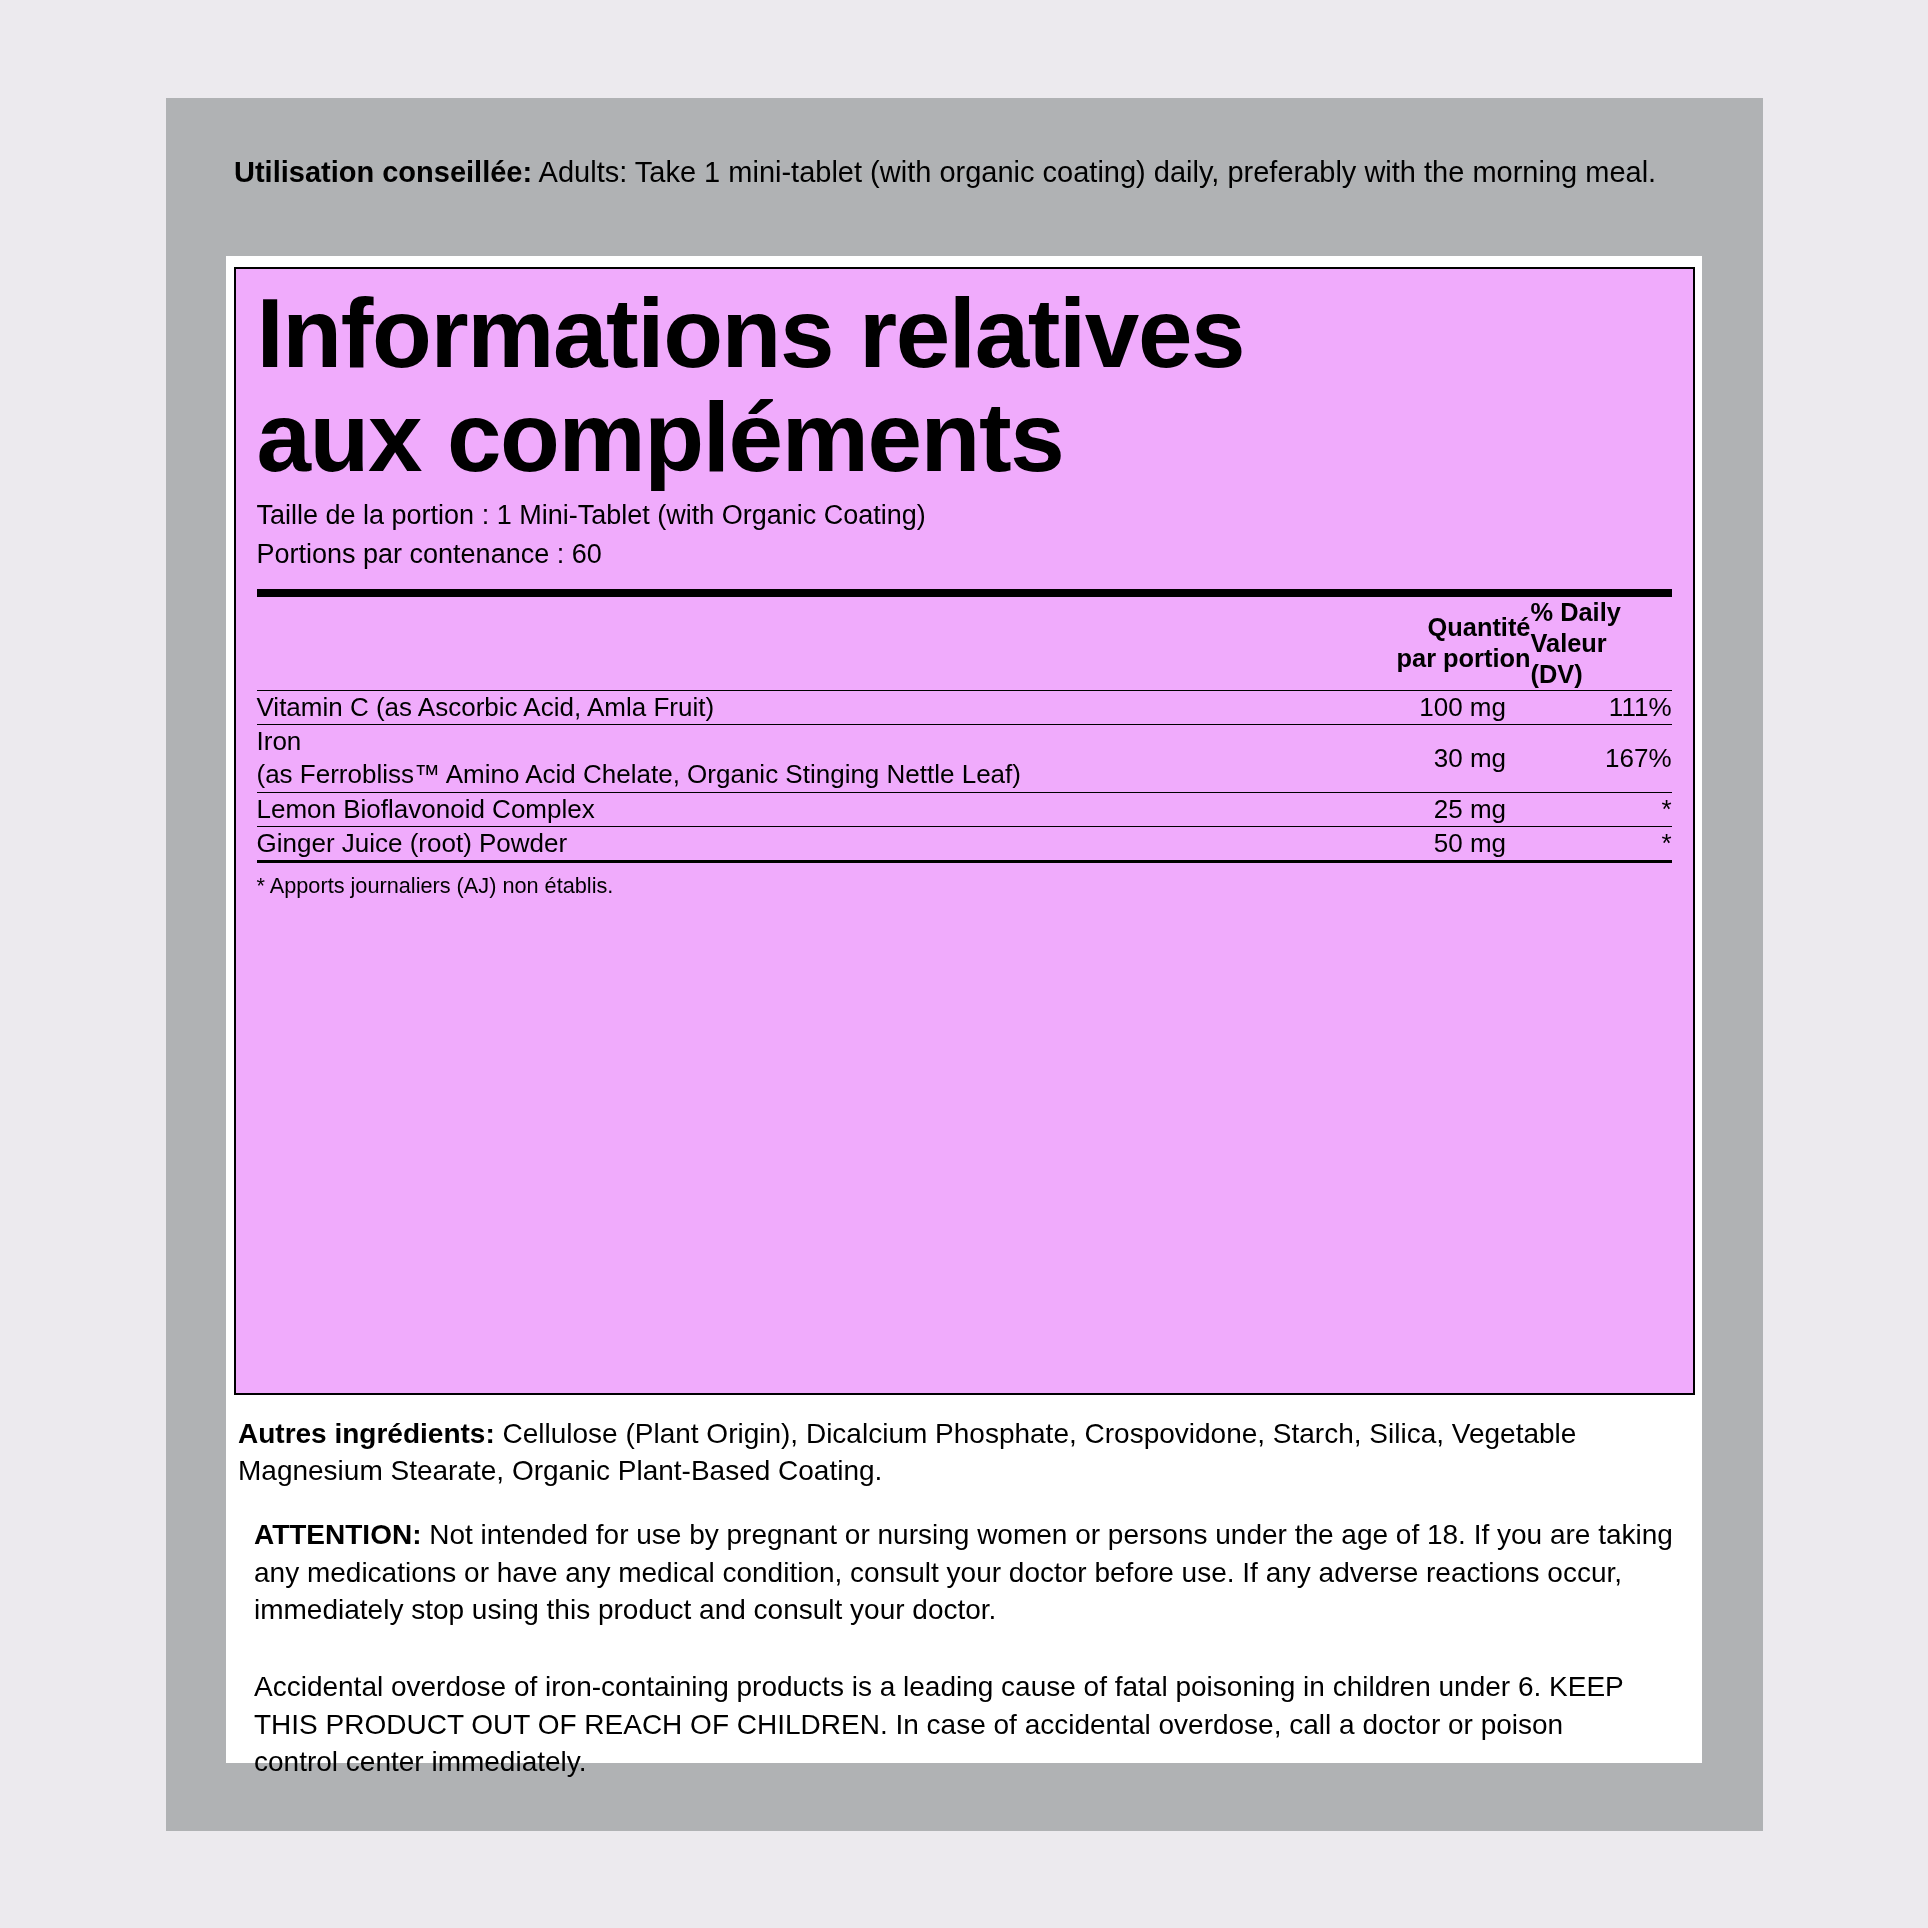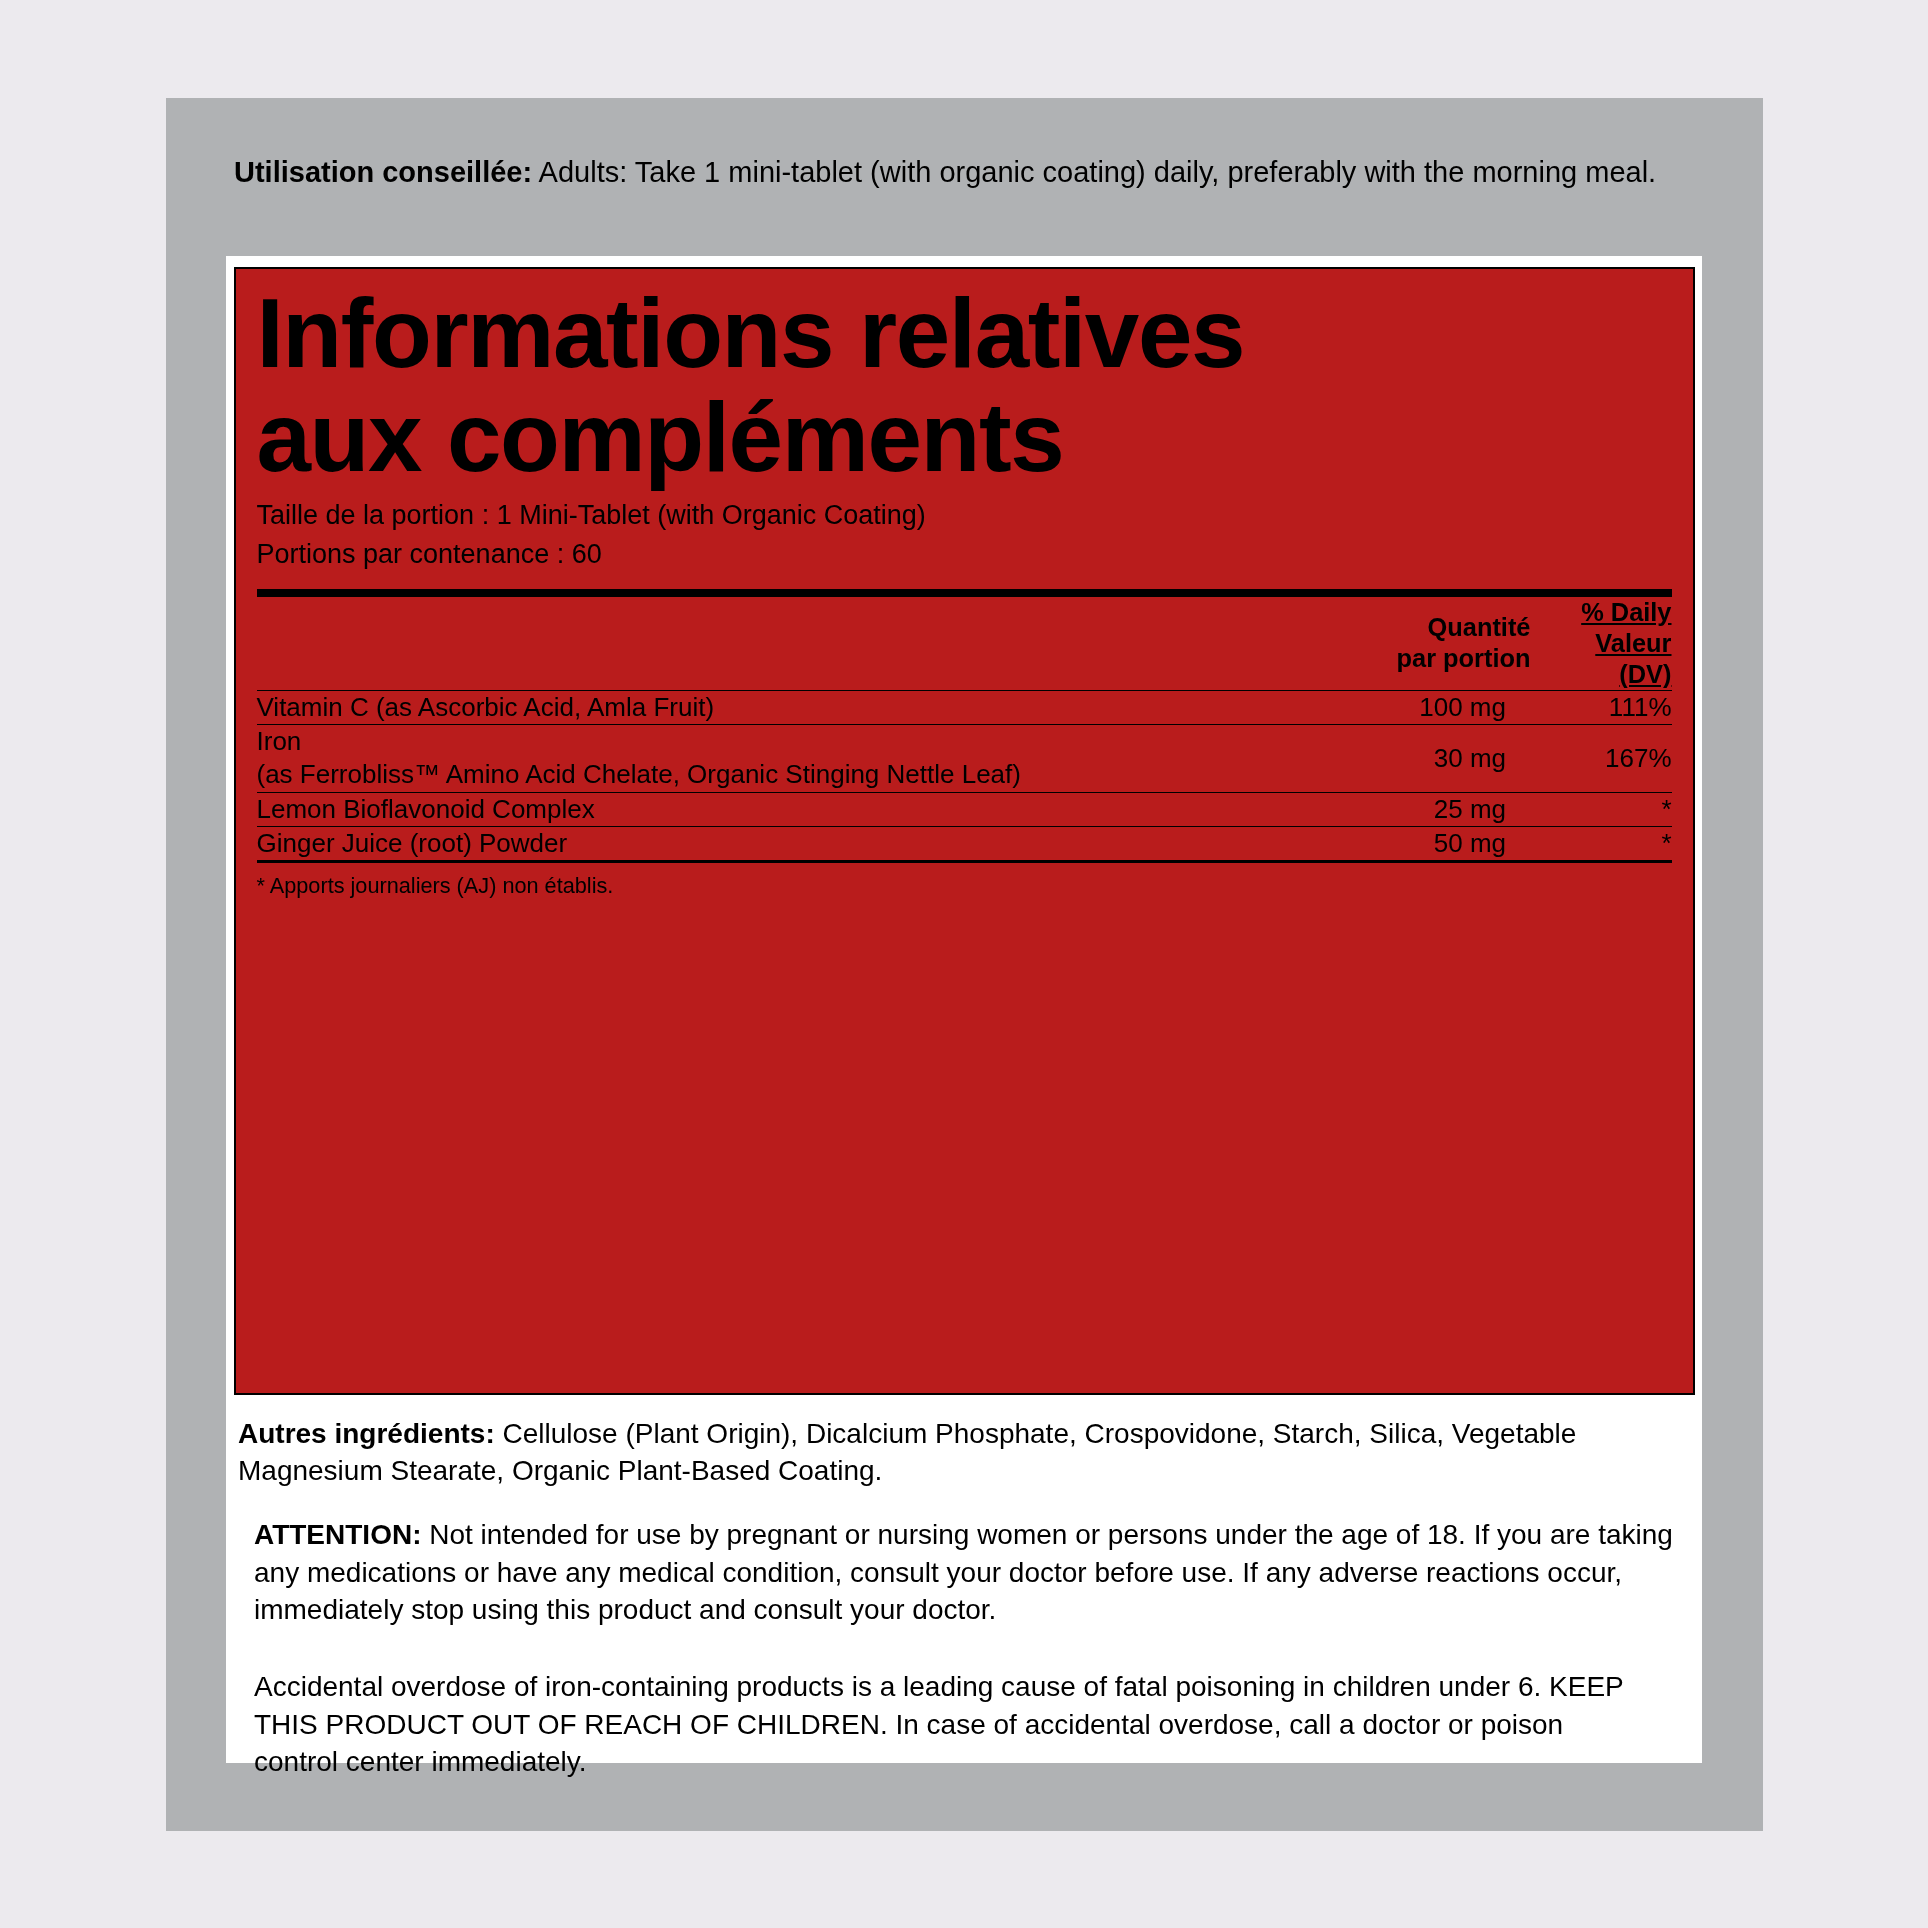--- a/index.html
+++ b/index.html
@@ -48,21 +48,21 @@
   }
 
   .facts-box {
     position: absolute;
     left: 7.5px;
     top: 11.3px;
     width: 1461px;
     height: 1128px;
     border: 2.8px solid #000;
     box-sizing: border-box;
-    background: #b91c1c;
+    background: #f0abfc;
   }
 
   .facts-inner {
     position: absolute;
     left: 21px;
     right: 21px;
     top: 13px;
   }
 
   .facts-title {
@@ -104,24 +104,23 @@
     padding: 9.4px 0 11.3px 0;
     font-weight: bold;
     font-size: 25.4px;
     line-height: 1.22;
   }
   .hdr-left {
     text-align: right;
     white-space: pre-line;
   }
   .hdr-right {
-    text-align: right;
+    text-align: left;
     white-space: pre-line;
     width: 141px;
-    text-decoration: underline;
   }
 
   .nutri-row td {
     padding: 10.4px 0 10.4px 0;
     border-top: 1.9px solid #000;
     line-height: 1.28;
   }
   .nutri-row .name {
     text-align: left;
     white-space: pre-line;

